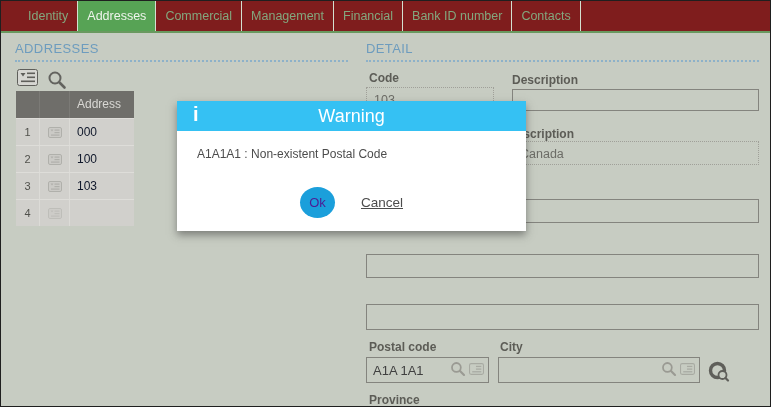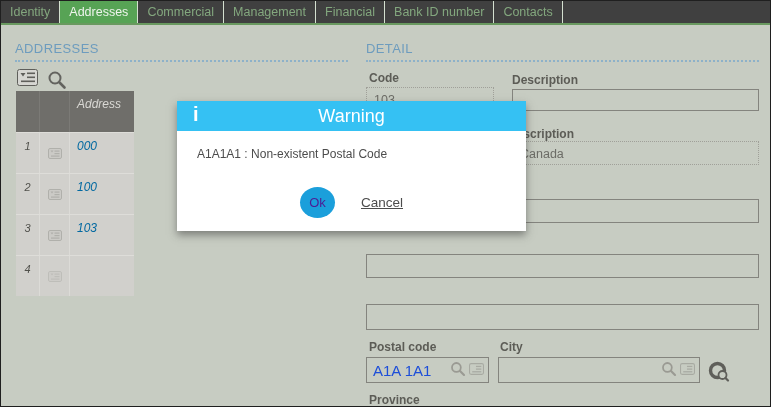--- a/index.html
+++ b/index.html
@@ -6,23 +6,24 @@
   html,body { background:#888; }
   .screen {
     position:relative; width:771px; height:407px;
     border:1px solid #1f1f1f; overflow:hidden;
     background:#c7ccc2;
     font-family:"Liberation Sans", sans-serif;
   }
 
   
   .tabbar {
-    position:absolute; top:0; left:0; right:0; height:24px;
-    background:#404040; display:flex;
+    position:absolute; top:0; left:0; right:0; height:32px;
+    background:#7f1d1d; display:flex;
     border-bottom:2px solid #69995f;
+    padding-left:18px;
   }
   .tab {
     display:flex; align-items:center; padding:0 9px;
     font-size:12.5px; color:#83a77e; white-space:nowrap;
     border-right:1px solid #d4e0d0; cursor:default;
   }
   .tab.active { background:#57a355; color:#eef4ec; }
 
   
   .panel-title {
@@ -33,41 +34,41 @@
   #addresses-title { left:14px; top:40px; width:333px; }
   #detail-title    { left:365px; top:40px; width:393px; }
 
   
   .ltool { position:absolute; top:68px; }
   #tool-card   { left:16px; }
   #tool-search { left:46px; top:69px; }
 
   
   .grid { position:absolute; left:15px; top:90px; width:118px; font-size:12px; }
-  .grow { display:flex; height:41px; background:#d1d0cc; border-top:1px solid #deddd9;font-style:italic; }
+  .grow { display:flex; height:27px; background:#d1d0cc; border-top:1px solid #deddd9; }
   .grow.ghead { background:#6f6e6a; border-top:none; }
   .gc1 { width:24px; text-align:center; line-height:26px; color:#51514c; font-size:11px; border-right:1px solid #dcdbd7;}
   .gc2 { width:30px; display:flex; align-items:center; justify-content:center; border-right:1px solid #dcdbd7;}
-  .gc3 { width:64px; padding-left:7px; line-height:26px; color:#0369a1; }
+  .gc3 { width:64px; padding-left:7px; line-height:26px; color:#0f172a; }
   .ghead .gc1, .ghead .gc2 { border-right:1px solid #7b7a76; }
   .ghead .gc3 { color:#d9d8d4; }
   .rowicon { opacity:.45; }
 
   
   .flabel { position:absolute; font-size:12px; font-weight:bold; color:#5c5c56; white-space:nowrap; }
   .ro-field {
     position:absolute; border:1px dotted #a0a099; color:#6c6c66;
     font-size:12.5px; padding:5px 0 0 7px; background:transparent;
   }
   .tx-field {
     position:absolute; border:1px solid #84847e; background:transparent;
   }
   .tx-field input {
     width:100%; height:100%; border:none; outline:none; background:transparent;
-    font-family:"Liberation Sans",sans-serif; font-size:15px; color:#1d4ed8; padding:0 6px;
+    font-family:"Liberation Sans",sans-serif; font-size:13px; color:#404040; padding:0 6px;
   }
   .field-icons { position:absolute; right:4px; top:3px; display:flex; gap:3px; align-items:center; }
 
   #f-code      { left:365px; top:86px;  width:128px; height:26px; }
   #l-code      { left:368px; top:70px; }
   #l-desc1     { left:511px; top:72px; }
   #f-desc1     { left:511px; top:88px;  width:247px; height:22px; }
   #l-desc2     { left:507px; top:126px; }
   #f-desc2     { left:511px; top:140px; width:247px; height:24px; }
   #f-addr1     { left:365px; top:198px; width:393px; height:24px; }

